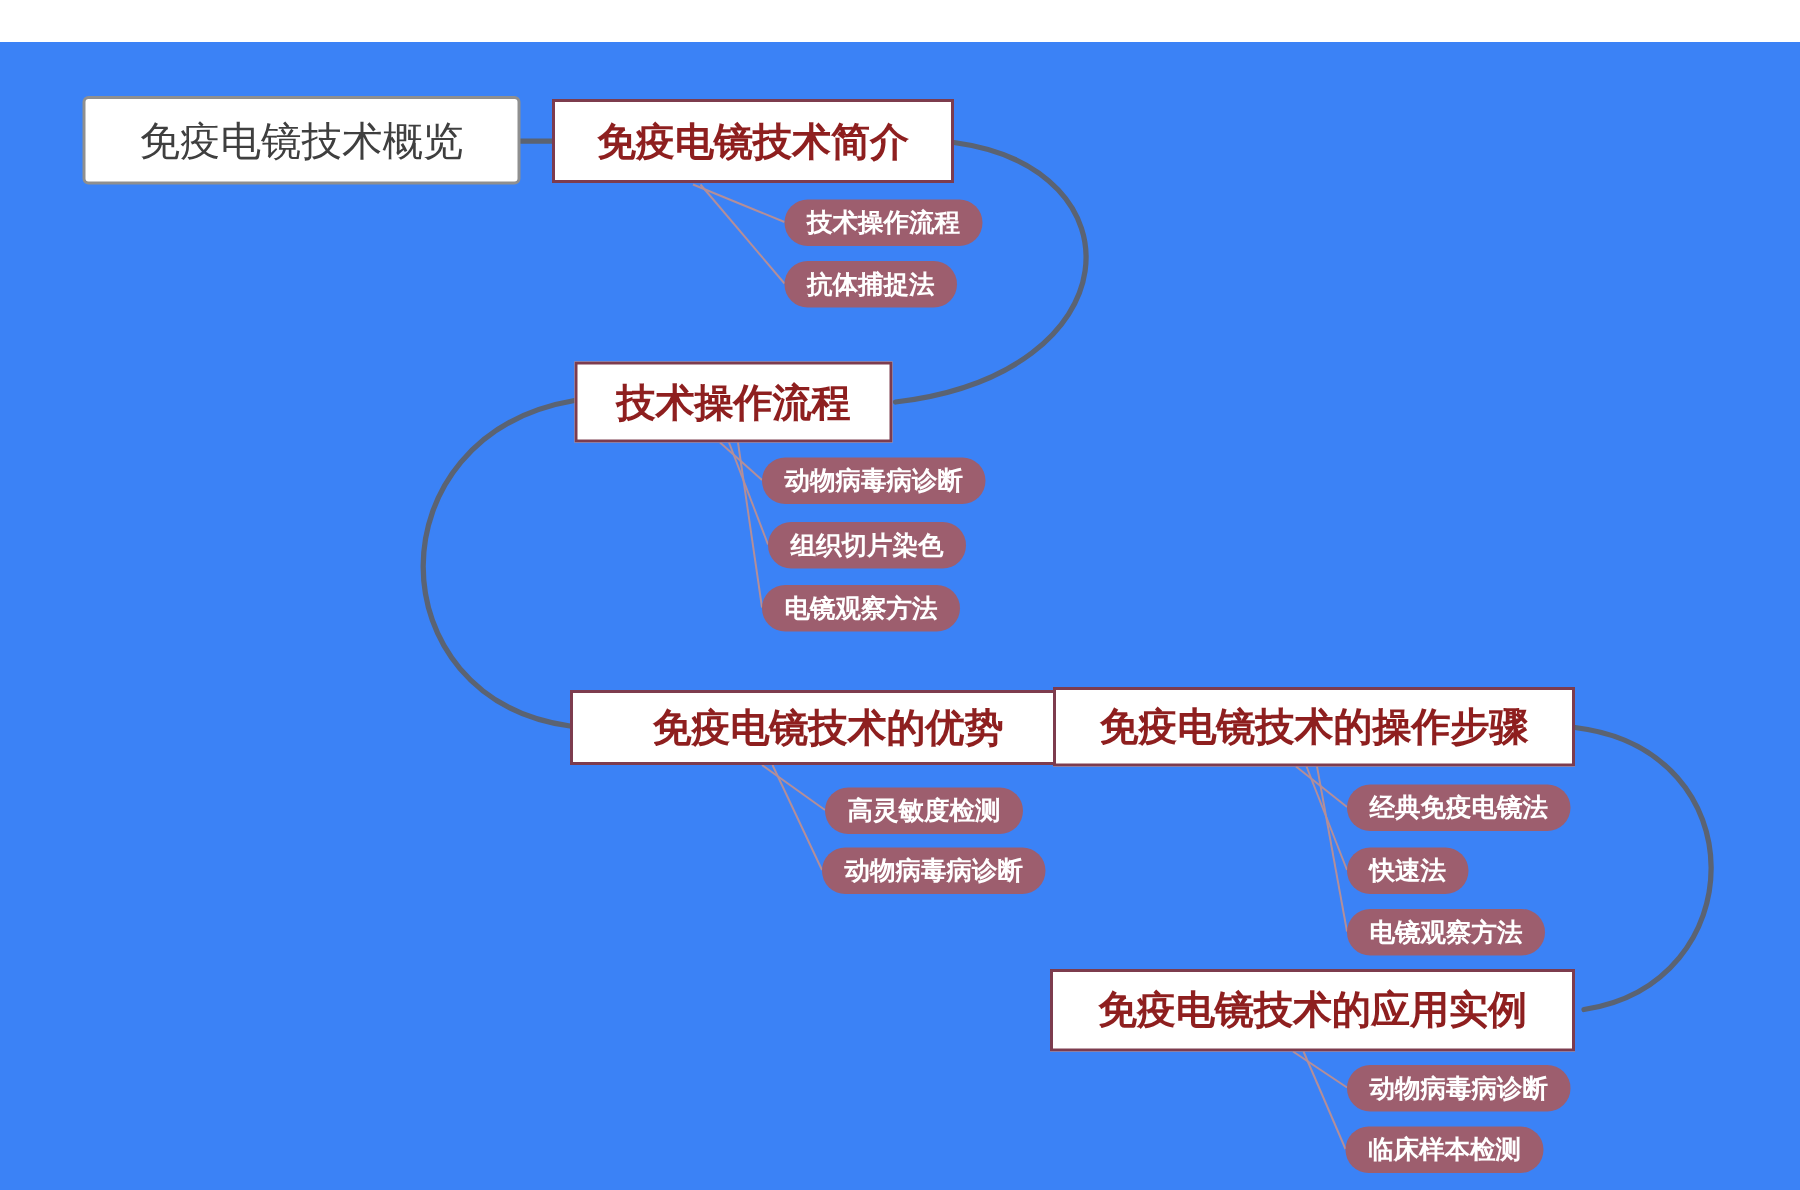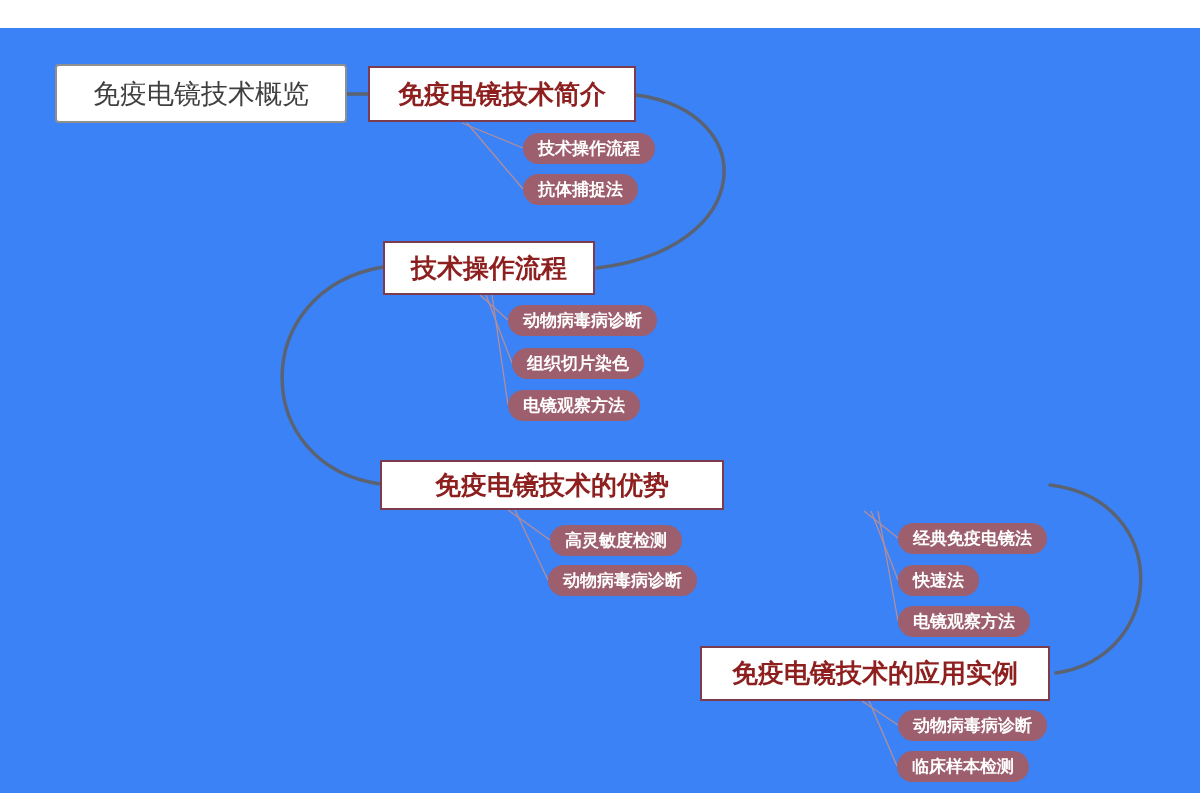--- a/index.html
+++ b/index.html
@@ -104,20 +104,21 @@
   </svg>
 
   <div id="root-topic" class="topic root-topic">免疫电镜技术概览</div>
 
   <div id="topic-intro" class="topic">免疫电镜技术简介</div>
 
   <div id="topic-process" class="topic">技术操作流程</div>
 
   <div id="topic-adv" class="topic">免疫电镜技术的优势</div>
 
+  <div id="topic-steps" class="topic">免疫电镜技术的操作步骤</div>
 
   <div id="topic-cases" class="topic">免疫电镜技术的应用实例</div>
 
   <div id="pill-0-0" class="pill">技术操作流程</div>
   <div id="pill-0-1" class="pill">抗体捕捉法</div>
 
   <div id="pill-1-0" class="pill">动物病毒病诊断</div>
   <div id="pill-1-1" class="pill">组织切片染色</div>
   <div id="pill-1-2" class="pill">电镜观察方法</div>
 

